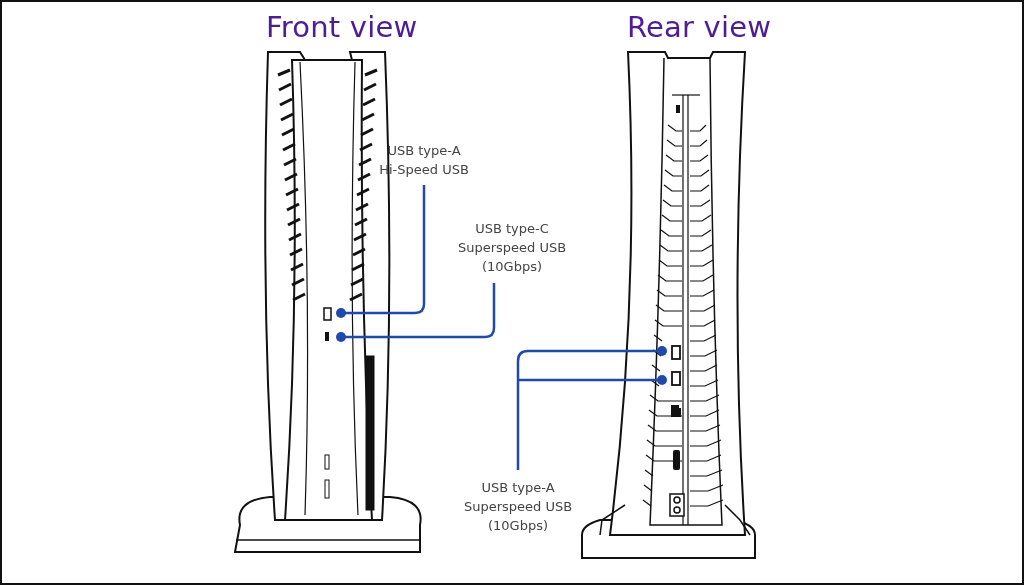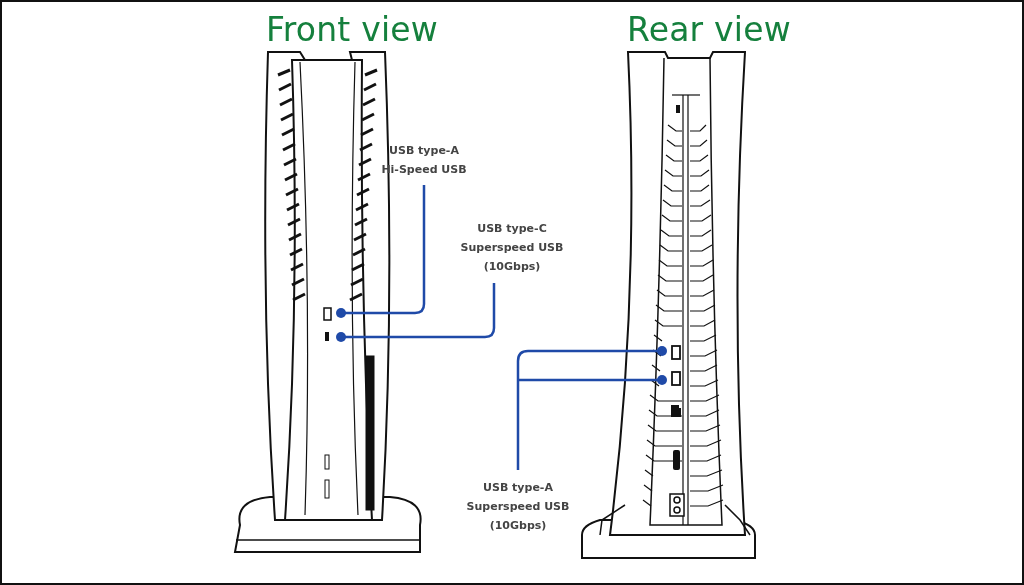--- a/index.html
+++ b/index.html
@@ -1,19 +1,19 @@
 <!DOCTYPE html>
 <html><head>
 <meta charset="utf-8">
 <style>
   html,body{margin:0;padding:0;background:#fff;}
   body{width:1024px;height:585px;position:relative;overflow:hidden;font-family:"DejaVu Sans","Liberation Sans",sans-serif;}
   .frame{position:absolute;left:0;top:0;width:1020px;height:581px;border:2px solid #111;background:#fff;}
-  .title{position:absolute;font-size:33px;color:#15803d;letter-spacing:0.2px;}
-  .label{position:absolute;font-size:11px;color:#444;text-align:center;line-height:19px;white-space:pre-line;font-weight:bold;}
+  .title{position:absolute;font-size:29px;color:#4c1d95;letter-spacing:0.2px;}
+  .label{position:absolute;font-size:13px;color:#444;text-align:center;line-height:19px;white-space:pre-line;}
   svg{position:absolute;left:0;top:0;}
 </style>
 </head>
 <body>
 
 <div class="frame"></div>
 
 <div class="title" style="left:266px;top:10px;">Front view</div>
 <div class="title" style="left:627px;top:10px;text-align:center;">Rear view</div>
 

